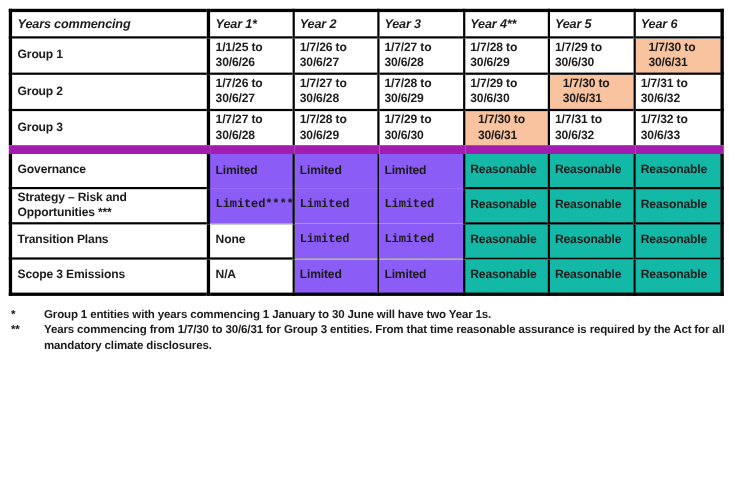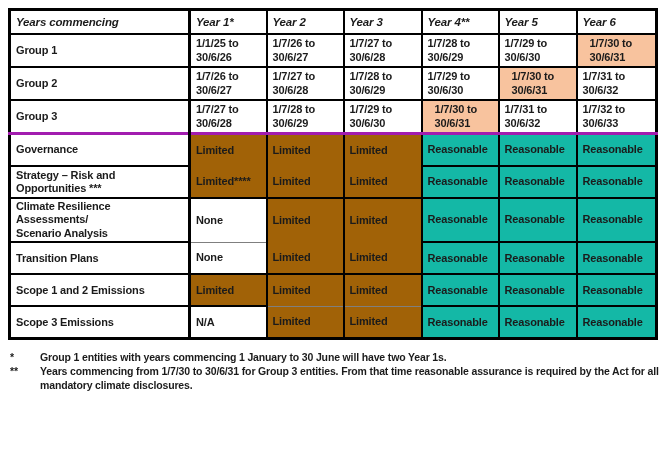--- a/index.html
+++ b/index.html
@@ -20,25 +20,25 @@
     font-weight:bold;
     font-size:11px;line-height:1.22;letter-spacing:-0.15px;
     white-space:pre-line;
     overflow:hidden;
   }
   td.c0{border-left:none;width:180px;}
   td.y1{border-left:3px solid #000;}
   tr.hdr td{height:20px;font-size:11.5px;font-style:italic;}
   tr.grp td{height:29px;}
   tr.ast td{height:28px;}
-  .bt3{border-top:3px solid #a21caf;}
+  .bt3{border-top:8px solid #a21caf;}
   .bt2{border-top:2px solid #000;}
   .bt1{border-top:1px solid #7f7f7f;}
-  .bt0{border-top:none;}
-  .bgG{background:#a16207;}
+  .bt0{border-top:none;font-family:Liberation Mono, monospace;}
+  .bgG{background:#8b5cf6;}
   .bgB{background:#14b8a6;}
   .bgO{background:#f8c39e;padding-left:12px;}
   .footnotes{margin-top:11px;padding-left:2px;width:650px;}
   .fn{display:flex;font-size:10.5px;font-weight:bold;line-height:1.33;letter-spacing:-0.15px;}
   .fn .mk{width:30px;flex:none;}
   .fn .tx{flex:1;}
 </style>
 </head>
 <body>
 
@@ -127,51 +127,32 @@
       <td class="c0 bt2">Strategy – Risk and
 Opportunities ***</td>
       <td class="y1 bt0 bgG">Limited****</td>
       <td class="bt0 bgG">Limited</td>
       <td class="bt0 bgG">Limited</td>
       <td class="bt2 bgB">Reasonable</td>
       <td class="bt2 bgB">Reasonable</td>
       <td class="bt2 bgB">Reasonable</td>
     </tr>
 
-    <tr class="ast">
-      <td class="c0 bt2">Climate Resilience Assessments/
-Scenario Analysis</td>
-      <td class="y1 bt2">None</td>
-      <td class="bt2 bgG">Limited</td>
-      <td class="bt2 bgG">Limited</td>
-      <td class="bt2 bgB">Reasonable</td>
-      <td class="bt2 bgB">Reasonable</td>
-      <td class="bt2 bgB">Reasonable</td>
-    </tr>
 
     <tr class="ast">
       <td class="c0 bt2">Transition Plans</td>
       <td class="y1 bt1">None</td>
       <td class="bt0 bgG">Limited</td>
       <td class="bt0 bgG">Limited</td>
       <td class="bt2 bgB">Reasonable</td>
       <td class="bt2 bgB">Reasonable</td>
       <td class="bt2 bgB">Reasonable</td>
     </tr>
 
 
-    <tr class="ast">
-      <td class="c0 bt2">Scope 1 and 2 Emissions</td>
-      <td class="y1 bt2 bgG">Limited</td>
-      <td class="bt2 bgG">Limited</td>
-      <td class="bt2 bgG">Limited</td>
-      <td class="bt2 bgB">Reasonable</td>
-      <td class="bt2 bgB">Reasonable</td>
-      <td class="bt2 bgB">Reasonable</td>
-    </tr>
 
     <tr class="ast">
       <td class="c0 bt2">Scope 3 Emissions</td>
       <td class="y1 bt2">N/A</td>
       <td class="bt1 bgG">Limited</td>
       <td class="bt1 bgG">Limited</td>
       <td class="bt2 bgB">Reasonable</td>
       <td class="bt2 bgB">Reasonable</td>
       <td class="bt2 bgB">Reasonable</td>
     </tr>

